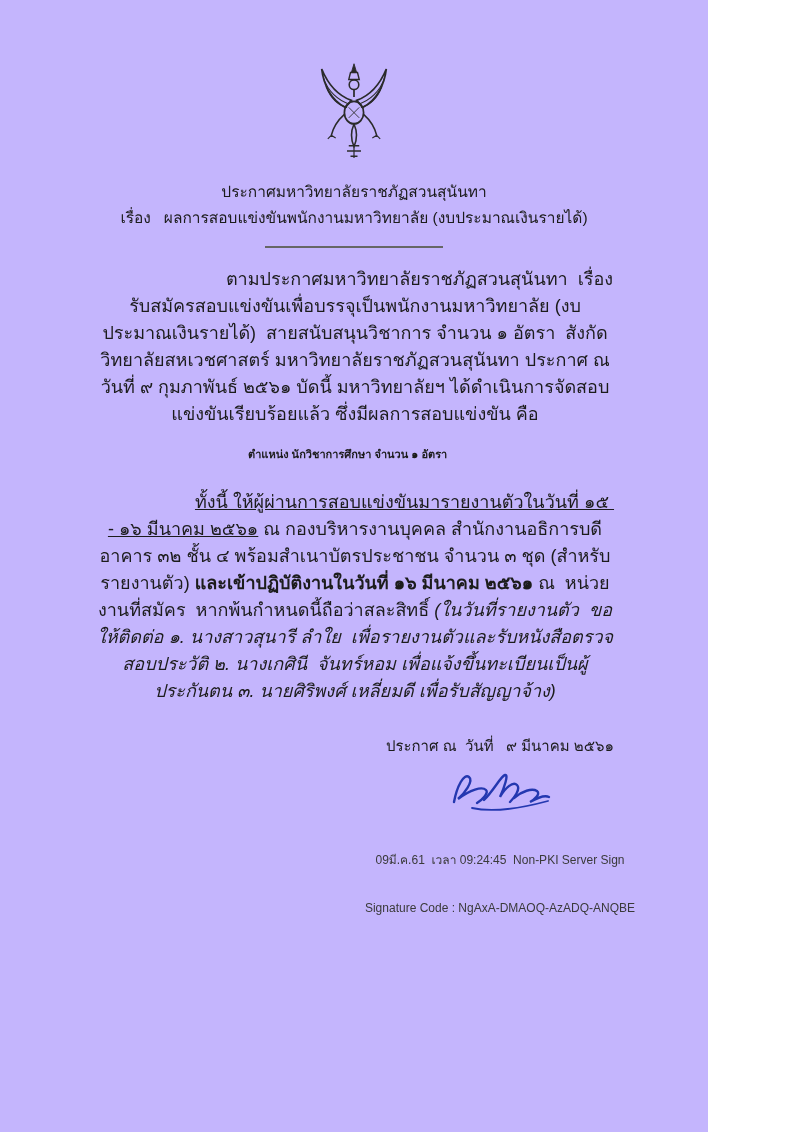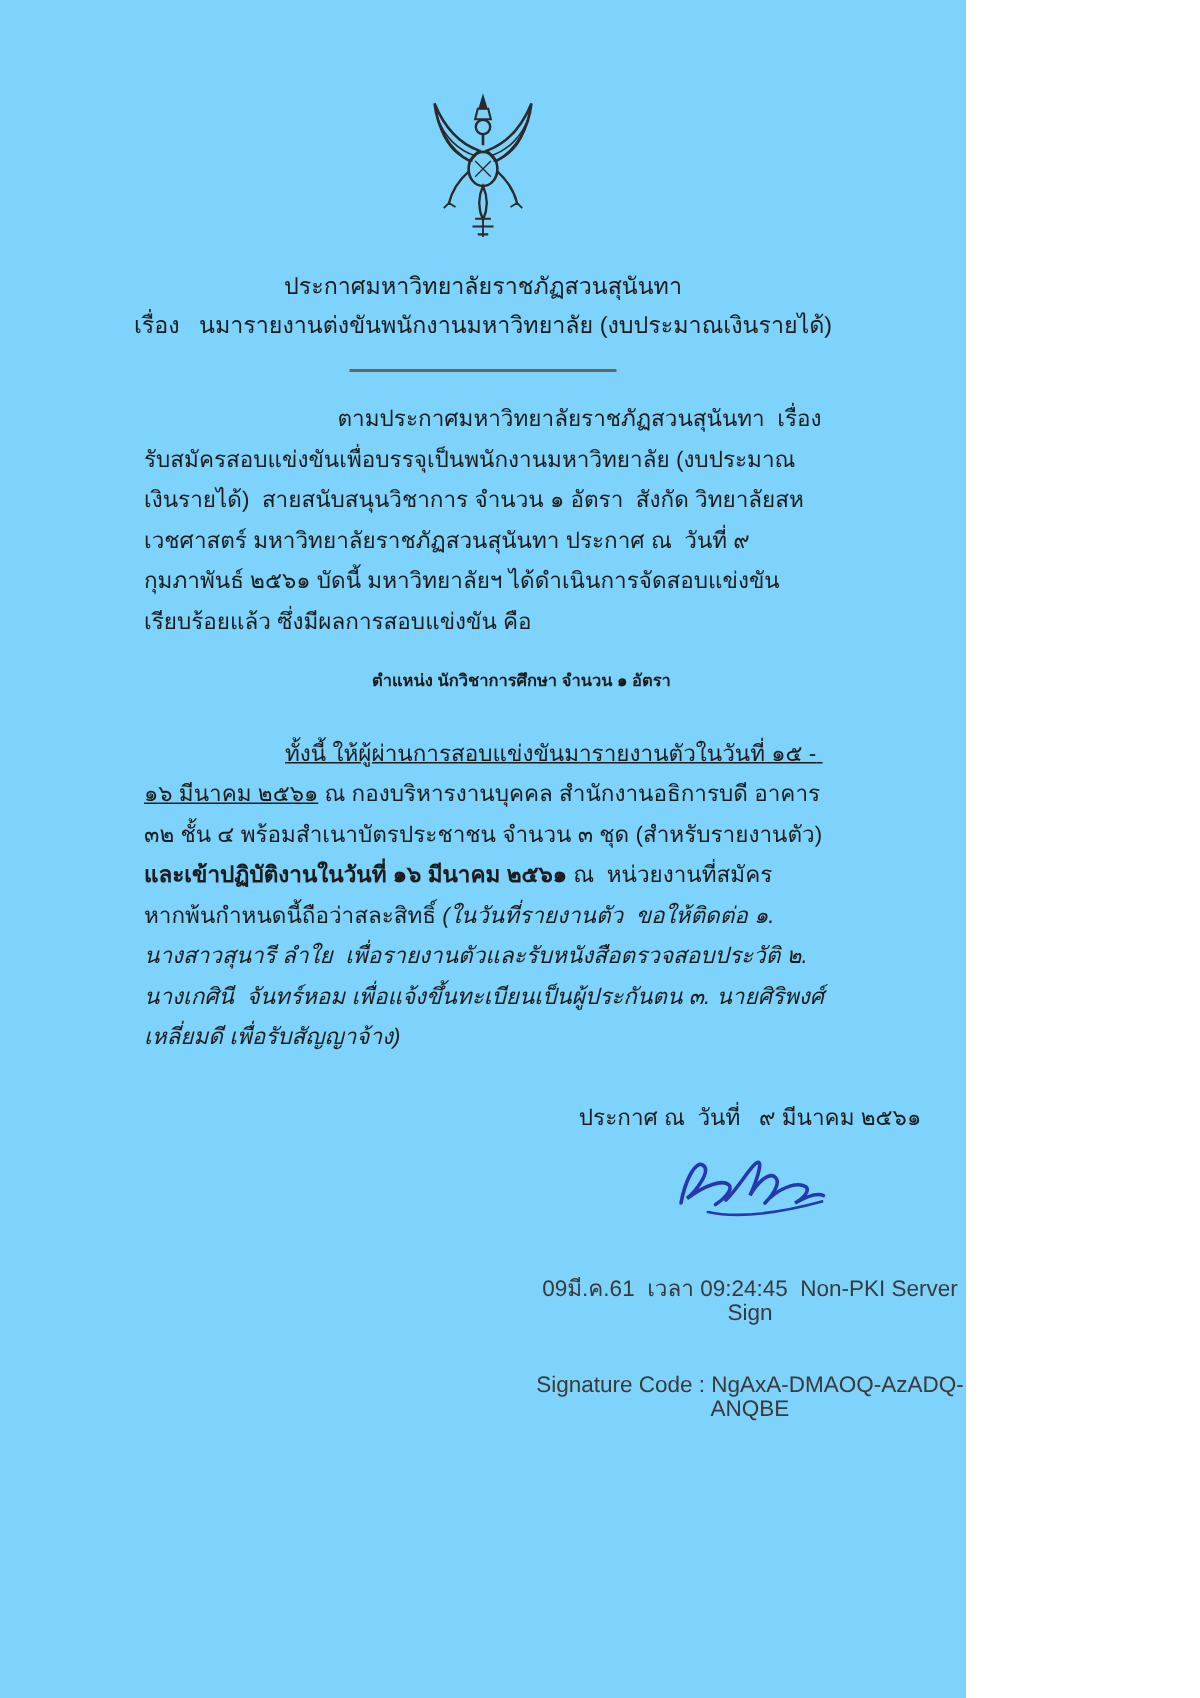--- a/index.html
+++ b/index.html
@@ -1,19 +1,19 @@
 <!DOCTYPE html>
 <html><head>
 <meta charset="utf-8">
 <style>
   html,body{margin:0;padding:0;background:#fff;}
   .page{
     position:relative;
-    width:644px;height:1132px;
-    background:#7dd3fc;
+    width:708px;height:1132px;
+    background:#c4b5fd;
     font-family:"Liberation Sans","DejaVu Sans",sans-serif;
     color:#1c1c1c;
     overflow:hidden;
   }
   .emblem-wrap{
     width:100%;
     display:flex;justify-content:center;
     padding-top:62px;
   }
   .header{
@@ -24,23 +24,23 @@
   }
   .header div{white-space:pre-wrap;}
   .divider{
     width:178px;
     border:none;
     border-top:2px solid #666;
     margin:15px auto 0 auto;
   }
   .body-text{
     margin:18px 94px 0 96px;
-    font-size:15px;
+    font-size:18px;
     line-height:27px;
-    text-align:left;
+    text-align:center;
   }
   .body-text span{white-space:pre-wrap;}
   .p1{text-indent:129px;}
   .results{
     margin:12px 0 0 248px;
     font-size:11px;
     font-weight:bold;
     line-height:29.5px;
   }
   .results .row .lbl{display:inline-block;min-width:142px;white-space:pre-wrap;}
@@ -59,21 +59,21 @@
   }
   .sign-block .date-line{white-space:pre-wrap;}
   .signature-svg{
     display:block;
     margin:8px auto 0 auto;
   }
   .signer-name{margin-top:2px;white-space:pre-wrap;}
   .signer-title{margin-top:1px;white-space:pre-wrap;}
   .stamp{
     margin-top:6px;
-    font-size:15px;
+    font-size:12px;
     line-height:16px;
     color:#3a3a3a;
     white-space:pre-wrap;
   }
 </style>
 </head>
 <body>
 
 <div class="page">
 
@@ -103,21 +103,21 @@
 
         <path d="M50 71 C46 80 46 88 50 97 C54 88 54 80 50 71 Z" fill="none" stroke-width="1.8"></path>
         <path d="M44 96 h12 M42 102 h16 M46 108 h8" stroke-width="1.6"></path>
         <path d="M50 97 L50 110" stroke-width="1.4"></path>
       </g>
     </svg>
   </div>
 
   <div class="header">
     <div>ประกาศมหาวิทยาลัยราชภัฏสวนสุนันทา</div>
-    <div>เรื่อง   นมารายงานต่งขันพนักงานมหาวิทยาลัย (งบประมาณเงินรายได้)</div>
+    <div>เรื่อง   ผลการสอบแข่งขันพนักงานมหาวิทยาลัย (งบประมาณเงินรายได้)</div>
   </div>
 
   <hr class="divider">
 
   <div class="body-text p1">
     <span>ตามประกาศมหาวิทยาลัยราชภัฏสวนสุนันทา  เรื่องรับสมัครสอบแข่งขันเพื่อบรรจุเป็นพนักงานมหาวิทยาลัย (งบประมาณเงินรายได้)  สายสนับสนุนวิชาการ จำนวน ๑ อัตรา  สังกัด วิทยาลัยสหเวชศาสตร์ มหาวิทยาลัยราชภัฏสวนสุนันทา ประกาศ ณ  วันที่ ๙ กุมภาพันธ์ ๒๕๖๑ บัดนี้ มหาวิทยาลัยฯ ได้ดำเนินการจัดสอบแข่งขันเรียบร้อยแล้ว ซึ่งมีผลการสอบแข่งขัน คือ</span>
   </div>
 
   <div class="results">
     <div>ตำแหน่ง นักวิชาการศึกษา จำนวน ๑ อัตรา</div>

